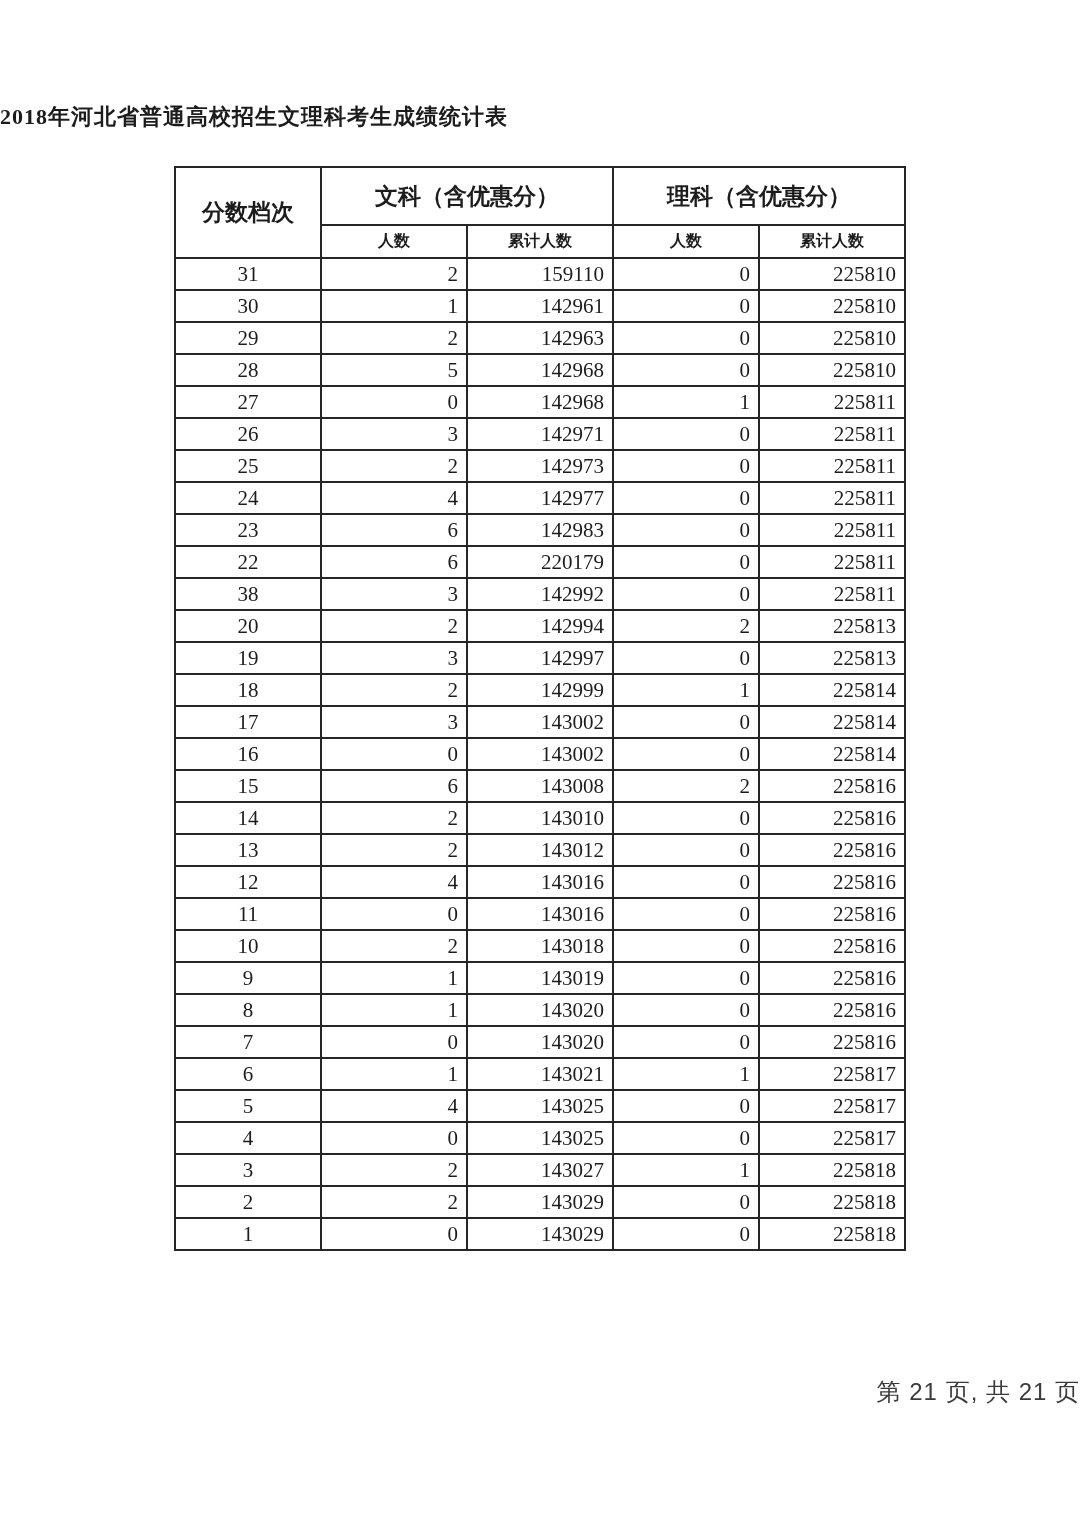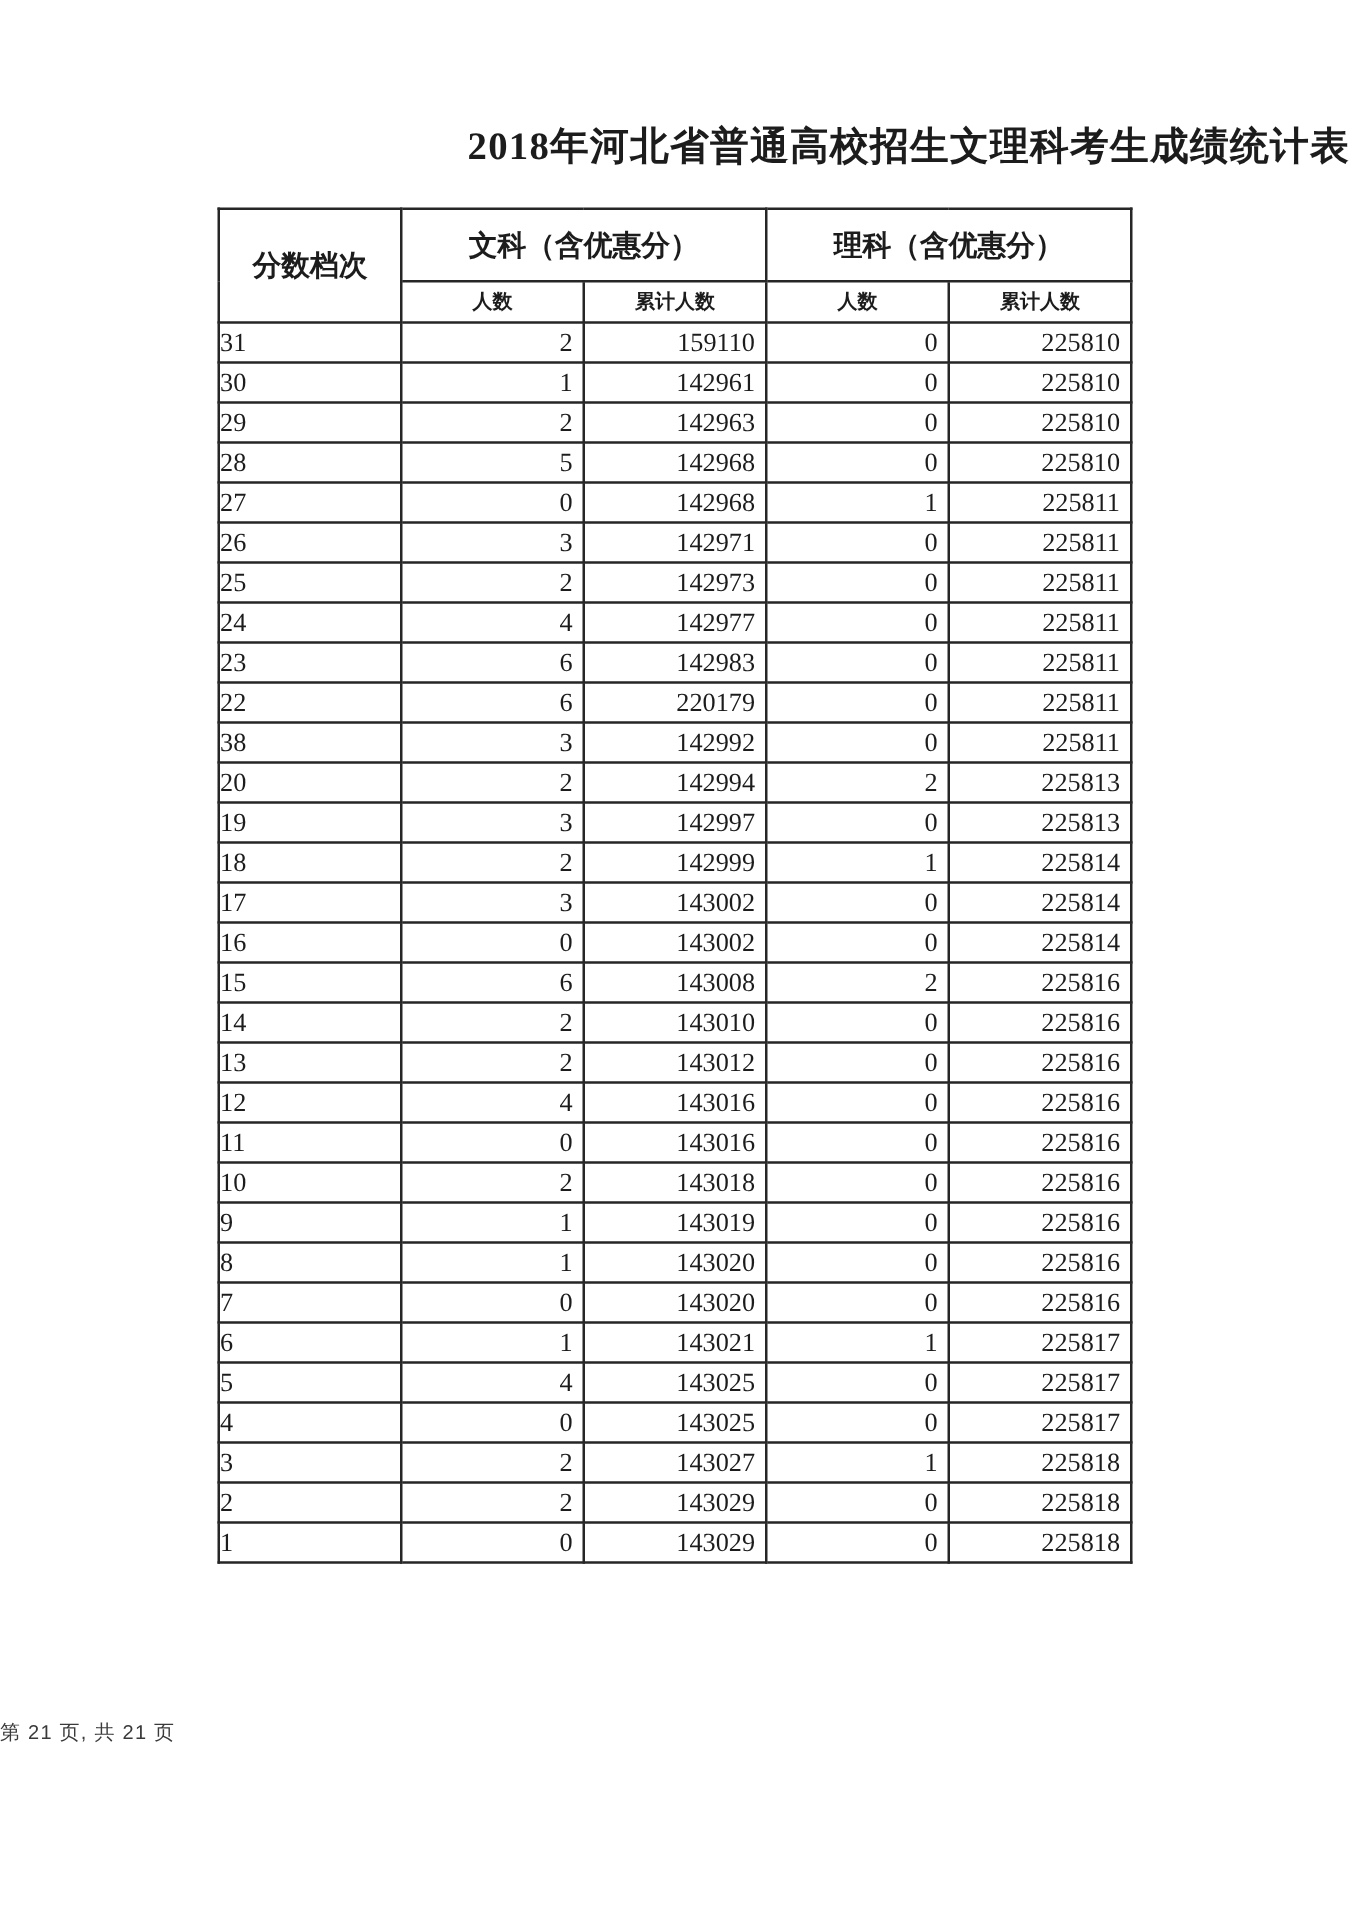--- a/index.html
+++ b/index.html
@@ -14,23 +14,23 @@
     background:var(--page-bg);
     color:var(--text-color);
     font-family:"Liberation Serif", serif;
     overflow:hidden;
   }
   .page{
     width:1080px; height:1528px;
     position:relative;
   }
   .title{
-    margin:97px 0 0 0;
-    text-align:right;
-    font-size:31px;
+    margin:97px 12px 0 0;
+    text-align:left;
+    font-size:22px;
     line-height:40px;
     font-weight:bold;
     letter-spacing:1px;
   }
   table.score-table{
     border-collapse:collapse;
     table-layout:fixed;
     width:732px;
     margin:29px auto 0 auto;
   }
@@ -45,27 +45,27 @@
     font-weight:bold;
     text-align:center;
     font-size:23px;
   }
   .score-table thead tr.group-row th{ height:58px; }
   .score-table thead tr.sub-row th{ height:33px; font-size:16px; }
   .score-table td{
     height:32px;
     font-size:21px;
   }
-  .c-center{ text-align:left; }
+  .c-center{ text-align:center; }
   .c-right{ text-align:right; padding-right:8px !important; }
   .footer{
     margin-top:125px;
-    text-align:left;
+    text-align:right;
     font-family:"Liberation Sans", sans-serif;
-    font-size:16px;
+    font-size:24px;
     letter-spacing:1px;
     color:#3a3a3a;
   }
 </style>
 </head>
 <body>
 
 <div class="page">
 
   <h1 class="title">2018年河北省普通高校招生文理科考生成绩统计表</h1>

